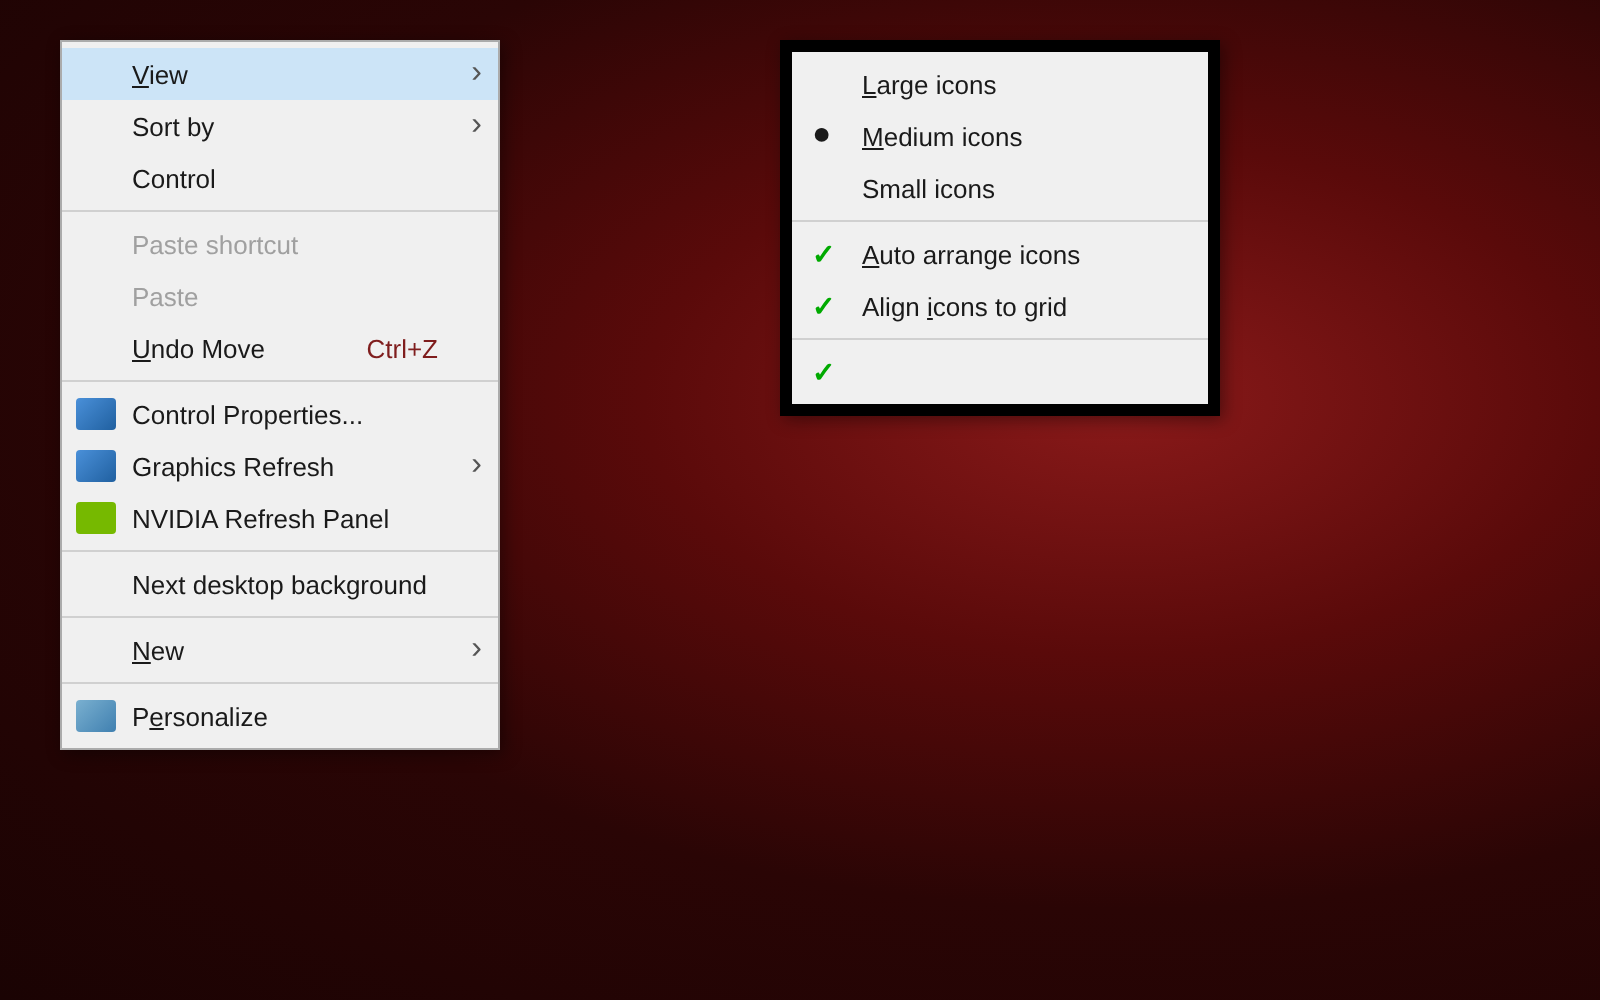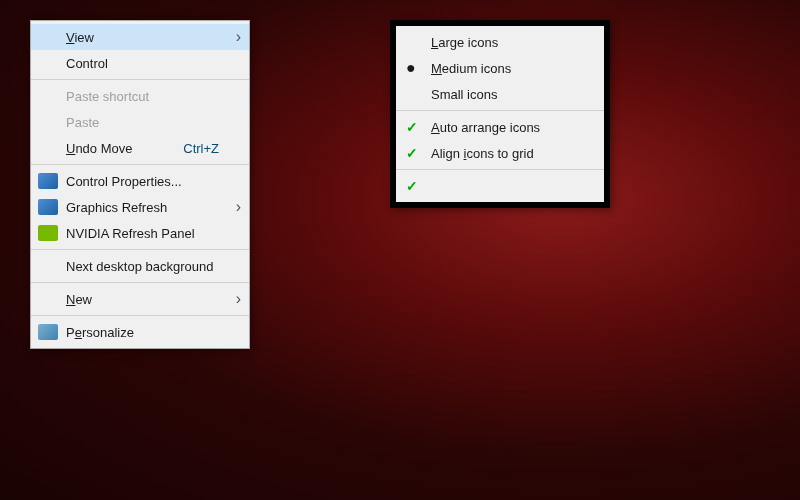--- a/index.html
+++ b/index.html
@@ -70,21 +70,21 @@
 
     .menu-separator {
       height: 1px;
       background: #d0d0d0;
       margin: 3px 0;
     }
 
     .menu-item-shortcut {
       margin-left: auto;
       padding-left: 20px;
-      color: #0c4a6e;
+      color: #7f1d1d;
     }
 
     .menu-item-icon {
       position: absolute;
       left: 5px;
       width: 24px;
       height: 20px;
       display: flex;
       align-items: center;
       justify-content: center;
@@ -147,20 +147,23 @@
 <body>
 
 <div class="desktop-bg"></div>
 
 <div class="context-menu">
 
   <div class="menu-item active has-submenu">
     <span><u>V</u>iew</span>
   </div>
 
+  <div class="menu-item has-submenu">
+    <span>Sort by</span>
+  </div>
 
   <div class="menu-item">
     <span>Control</span>
   </div>
 
   <div class="menu-separator"></div>
 
   <div class="menu-item disabled">
     <span>Paste shortcut</span>
   </div>

